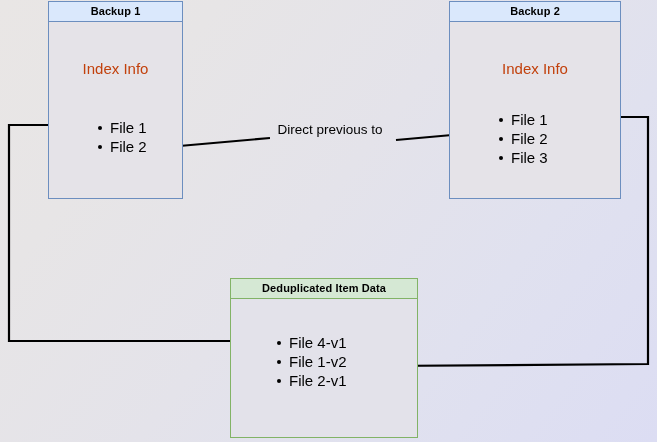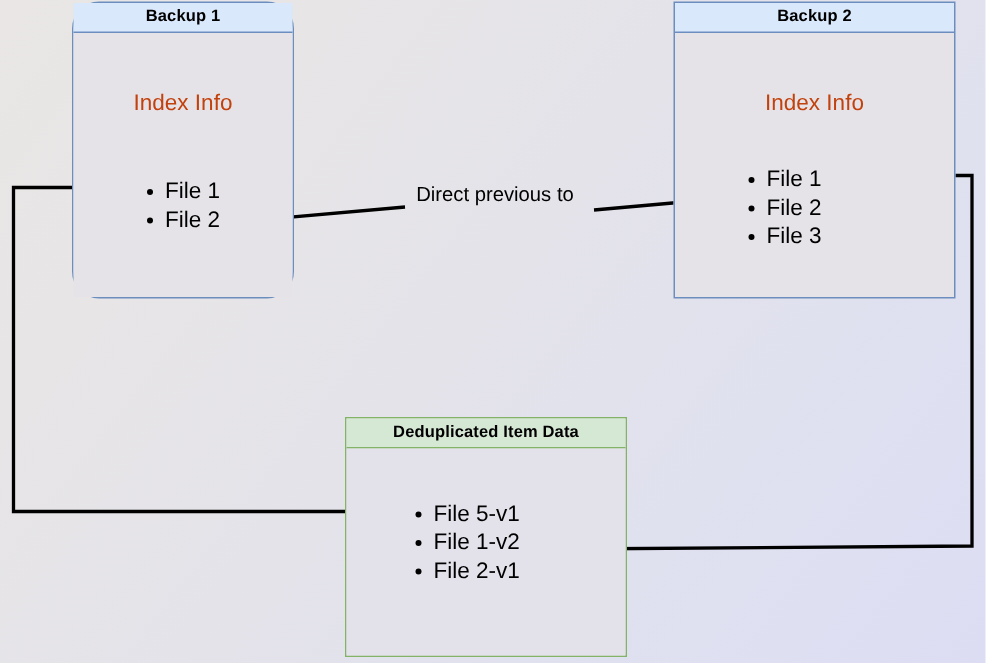--- a/index.html
+++ b/index.html
@@ -115,48 +115,48 @@
     </defs>
 
     <path d="M 497 131 L 396 140" stroke="#000" stroke-width="2.2" fill="none"></path>
     <path d="M 270 138 L 168 147" stroke="#000" stroke-width="2.2" fill="none" marker-end="url(#arrowEnd)"></path>
 
     <path d="M 92 125 L 9 125 L 9 341 L 264 341" stroke="#000" stroke-width="2.2" fill="none" stroke-linejoin="miter" marker-end="url(#arrowEnd)"></path>
 
     <path d="M 578 117 L 648 117 L 648 364 L 380 366" stroke="#000" stroke-width="2.2" fill="none" stroke-linejoin="miter" marker-end="url(#arrowEnd)"></path>
   </svg>
 
-  <div class="node" style="left:48px; top:1px; width:148px; height:198px;border-radius:18px;">
+  <div class="node" style="left:48px; top:1px; width:135px; height:198px;">
     <div class="node-header">Backup 1</div>
     <div class="node-body">
       <div class="index-title" style="top:38px;">Index Info</div>
       <ul class="items" style="left:47px; top:96px;">
         <li>File 1</li>
         <li>File 2</li>
       </ul>
     </div>
   </div>
 
-  <div class="node" style="left:449px; top:1px; width:188px; height:198px;">
+  <div class="node" style="left:449px; top:1px; width:172px; height:198px;">
     <div class="node-header">Backup 2</div>
     <div class="node-body">
       <div class="index-title" style="top:38px;">Index Info</div>
       <ul class="items" style="left:47px; top:88px;">
         <li>File 1</li>
         <li>File 2</li>
         <li>File 3</li>
       </ul>
     </div>
   </div>
 
   <div class="node green" style="left:230px; top:278px; width:188px; height:160px;">
     <div class="node-header">Deduplicated Item Data</div>
     <div class="node-body">
       <ul class="items" style="left:44px; top:34px;">
-        <li>File 5-v1</li>
+        <li>File 4-v1</li>
         <li>File 1-v2</li>
         <li>File 2-v1</li>
       </ul>
     </div>
   </div>
 
   <div class="edge-label" style="left:258px; top:122px; width:144px;">
     <div>Direct previous to</div>
   </div>
 

